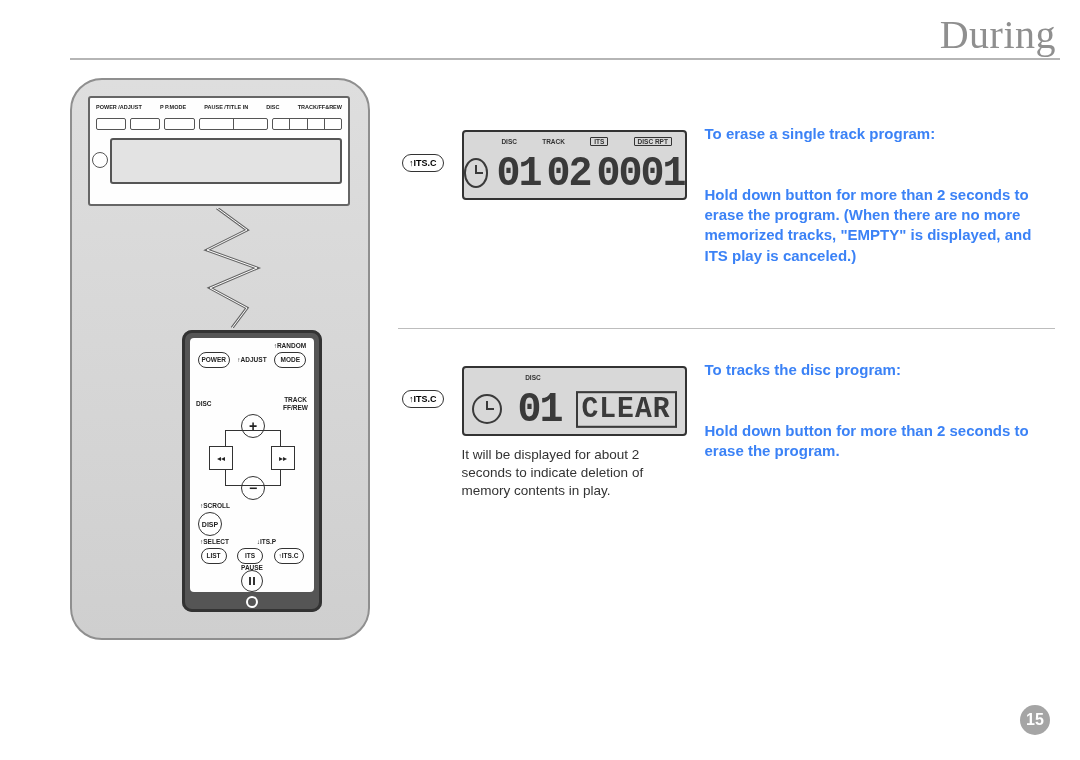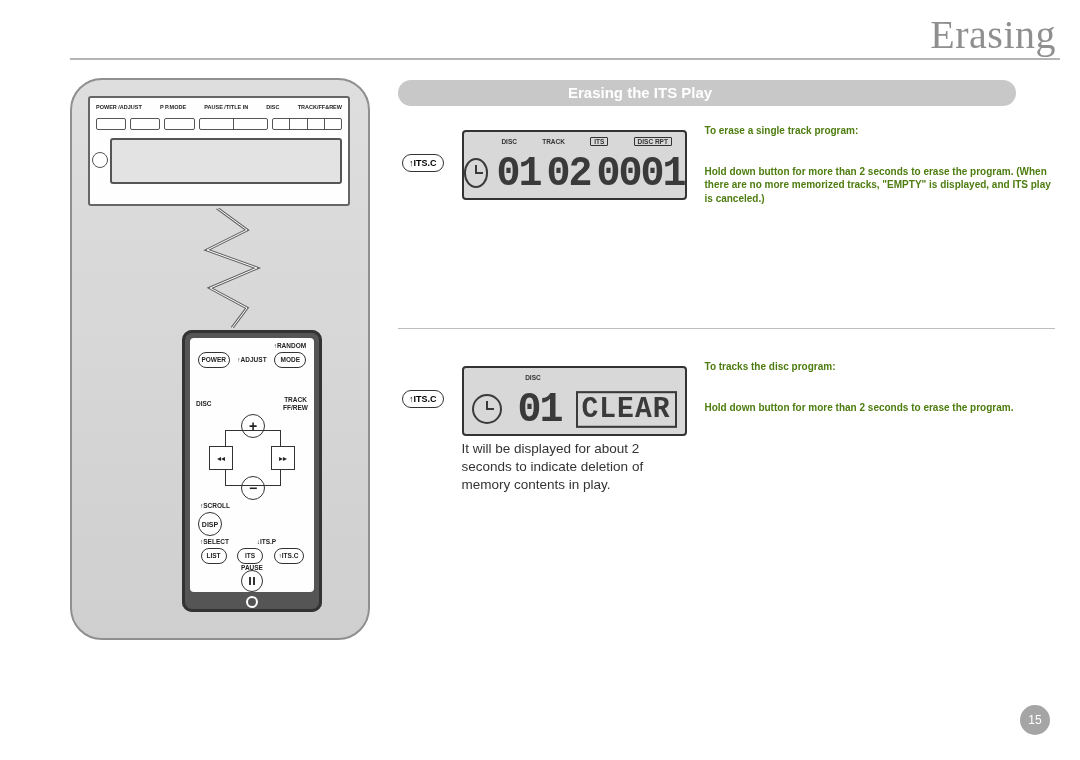--- a/index.html
+++ b/index.html
@@ -178,42 +178,42 @@
   .lcd .clock-icon:after{content:'';position:absolute;left:50%;top:46%;width:7px;height:2px;background:#3a3a3a;}
   .lcd .toprow {
     position:absolute; left:0; right:0; top:3px; height:12px;
     display:flex; justify-content:space-around; align-items:center;
     font-size:6.5px; font-weight:bold; color:#333;
   }
   .lcd .toprow .boxed { border:1px solid #333; padding:0 3px; border-radius:1px; }
 
   .instr {
     flex:1 1 auto;
-    font-size:10px; line-height:1.35; color:#4d7c0f;
+    font-size:15px; line-height:1.35; color:#3b82f6;
   }
   .instr b { font-weight:700; }
   .sub-note {
     font-size:13.5px; color:#333; line-height:1.35;
-    margin-top:4px; width:225px;
+    margin-top:10px; width:225px;
   }
 
   .page-num {
     position:absolute; right:30px; bottom:25px;
     width:30px; height:30px; border-radius:50%; background:#a5a5a5;
-    color:#fff; font-weight:normal; font-size:12px;
+    color:#fff; font-weight:bold; font-size:16px;
     display:flex; align-items:center; justify-content:center;
   }
 </style>
 </head>
 <body>
 
 <div class="page">
 
   <div class="header-bar">
-    <div class="header-title">Erasing</div>
+    <div class="header-title">During</div>
   </div>
 
   <div class="device-col">
 
     <div class="headunit">
       <div class="hu-toprow">
         <span>POWER
 /ADJUST</span>
         <span>P P.MODE</span>
         <span>PAUSE
@@ -296,21 +296,20 @@
           <div class="r-pause">
               <span></span>
               <span></span>
             </div>
         </div>
       </div>
       <div class="remote-hole"></div>
     </div>
   </div>
 
-  <div class="section-title">Erasing the ITS Play</div>
 
   <div class="block-1">
     <div class="vis-row">
       <div class="btn-tag">↑ITS.C</div>
 
       <div class="lcd">
         <div class="toprow">
           <span></span>
           <span>DISC</span>
           <span>TRACK</span>

